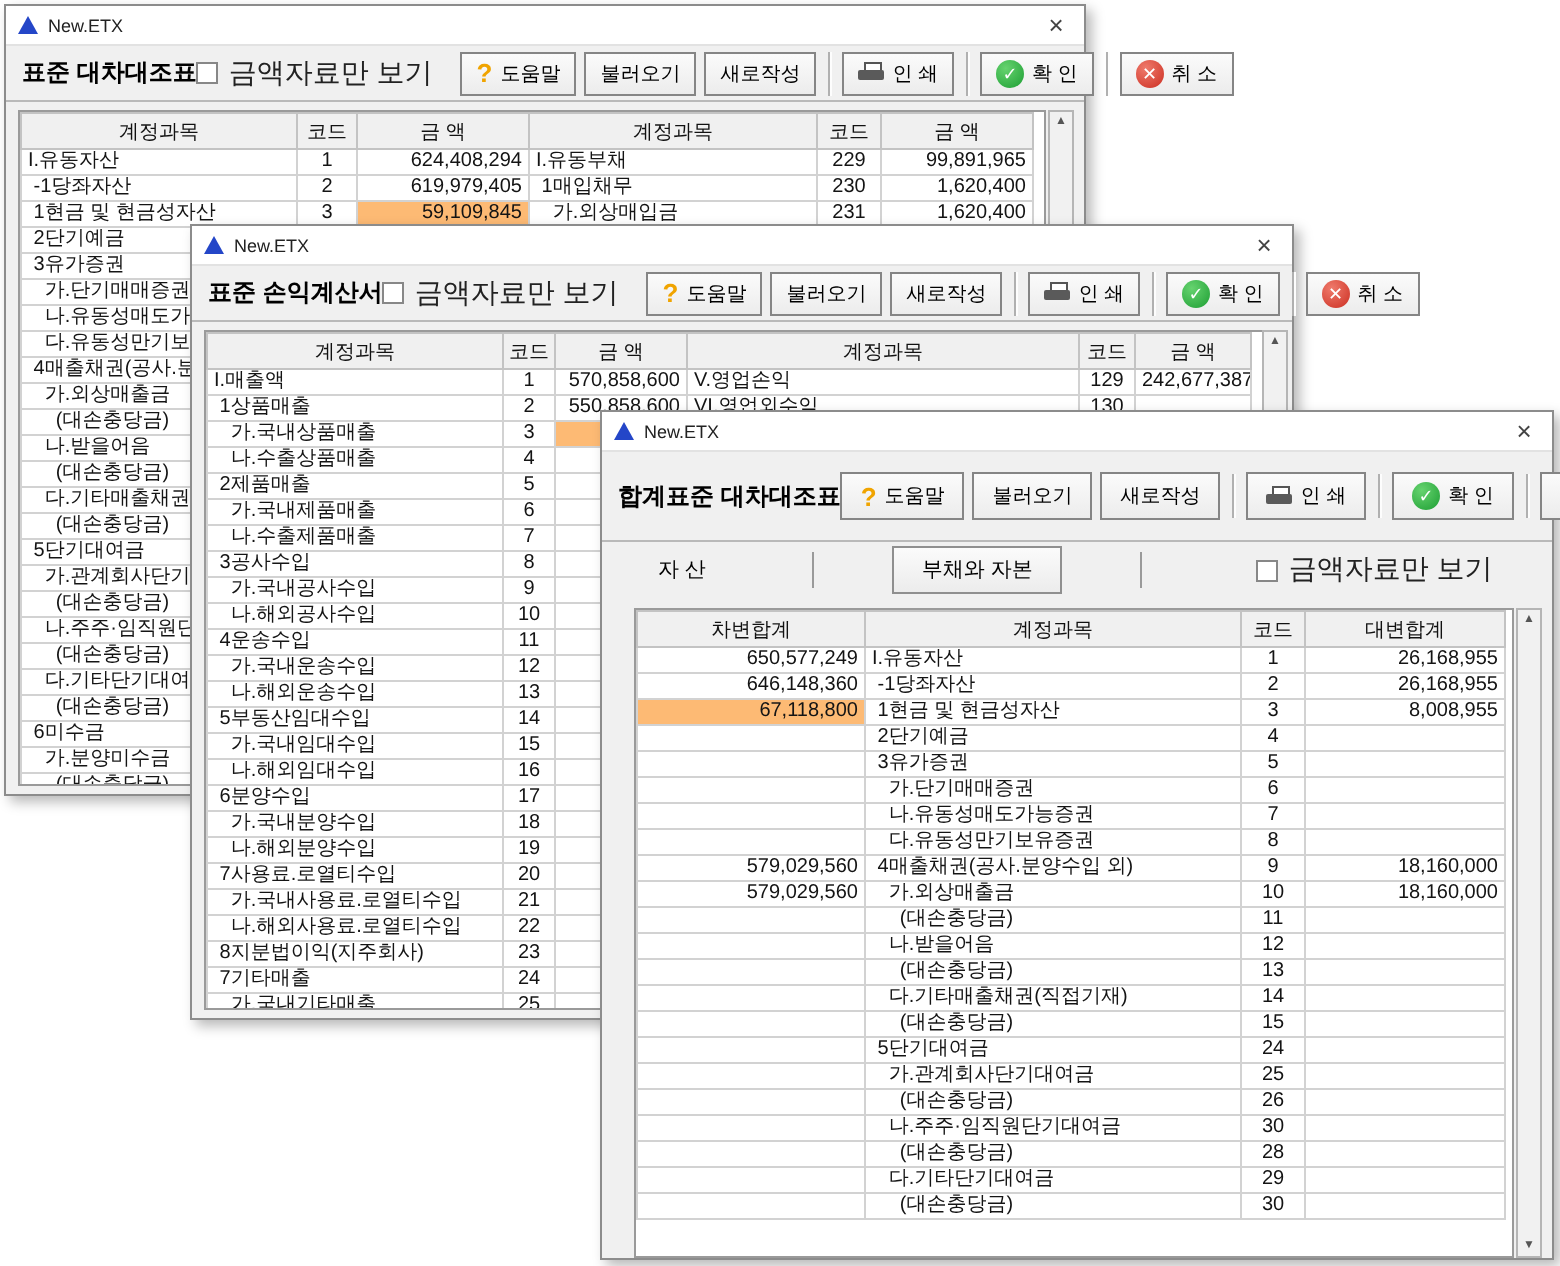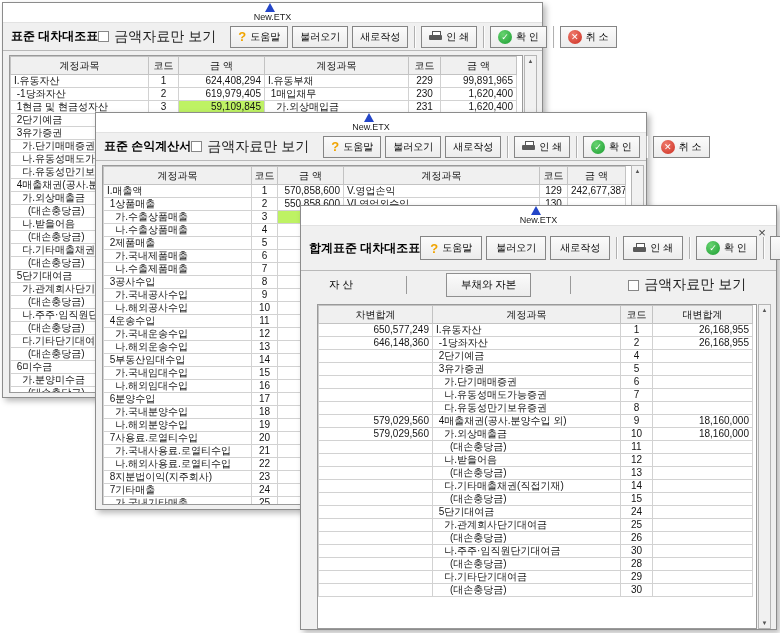--- a/index.html
+++ b/index.html
@@ -1,21 +1,21 @@
 <!DOCTYPE html>
 <html><head>
 <meta charset="utf-8">
 <style>
   * { margin:0; padding:0; box-sizing:border-box; }
   html,body { width:780px; height:633px; background:#ffffff; overflow:hidden;
     font-family:"Liberation Sans","DejaVu Sans",sans-serif; }
   .window { position:absolute; background:#f0f0f0; border:1px solid #8c8c8c;
     box-shadow:3px 3px 6px rgba(0,0,0,.28); }
   .titlebar { height:20px; background:#ffffff; display:flex; align-items:center;
-    padding:0 6px; border-bottom:1px solid #e2e2e2;flex-direction:column; }
+    padding:0 6px; border-bottom:1px solid #e2e2e2; }
   .logo { width:0; height:0; border-left:5px solid transparent; border-right:5px solid transparent;
     border-bottom:9px solid #2446c8; margin-right:5px; }
   .apptitle { font-size:9px; color:#222; }
   .closex { margin-left:auto; width:16px; text-align:center; font-size:13px; color:#444;
     line-height:16px; cursor:default; }
   .toolbar { display:flex; align-items:center; padding:0 8px; border-bottom:1px solid #b9b9b9;
     background:#f0f0f0; }
   .tb28 { height:28px; } .tb30 { height:45px; }
   .heading { font-weight:bold; font-size:12px; color:#000; white-space:nowrap; }
   .chk { display:flex; align-items:center; gap:5px; font-size:14px; color:#222; white-space:nowrap; }
@@ -43,21 +43,21 @@
   .tabsrow .chk { margin-left:18px; }
   .content { position:relative; }
   .tview { position:absolute; overflow:hidden; background:#fff; border:1px solid #9a9a9a; }
   table.grid { border-collapse:collapse; table-layout:fixed; }
   table.grid th { background:#f0f0f0; border:1px solid #c3c3c3; font-size:10px; font-weight:normal;
     color:#111; height:18px; white-space:pre; overflow:hidden; }
   table.grid td { border:1px solid #d2d2d2; font-size:10px; color:#141414; height:12px;
     line-height:12px; padding:0 3px; white-space:pre; overflow:hidden; }
   .rows14 td { height:13px; line-height:13px; }
   td.c-num { text-align:right; } td.c-code { text-align:center; } td.c-text { text-align:left; }
-  td.sel { background:#bef264; color:#fff; }
+  td.sel { background:#fdba74; color:#fff; }
   .vscroll { position:absolute; width:13px; background:#f1f1f1; border:1px solid #b5b5b5;
     display:flex; flex-direction:column; justify-content:space-between; align-items:center;
     padding:1px 0; }
   .sarrow { font-size:6px; color:#555; line-height:8px; }
 </style>
 </head>
 <body>
 
 <div class="window" style="left:2px;top:2px;width:541px;height:396px;z-index:1">
   <div class="titlebar">
@@ -403,21 +403,21 @@
             </tr>
             <tr>
               <td class="c-text"> 1상품매출</td>
               <td class="c-code">2</td>
               <td class="c-num">550,858,600</td>
               <td class="c-text">VI.영업외수익</td>
               <td class="c-code">130</td>
               <td class="c-num"></td>
             </tr>
             <tr>
-              <td class="c-text">   가.수출상품매출</td>
+              <td class="c-text">   가.국내상품매출</td>
               <td class="c-code">3</td>
               <td class="c-num sel"></td>
               <td class="c-text"></td>
               <td class="c-code"></td>
               <td class="c-num"></td>
             </tr>
             <tr>
               <td class="c-text">   나.수출상품매출</td>
               <td class="c-code">4</td>
               <td class="c-num"></td>
@@ -672,20 +672,26 @@
               <td class="c-code">1</td>
               <td class="c-num">26,168,955</td>
             </tr>
             <tr>
               <td class="c-num">646,148,360</td>
               <td class="c-text"> -1당좌자산</td>
               <td class="c-code">2</td>
               <td class="c-num">26,168,955</td>
             </tr>
             <tr>
+              <td class="c-num sel">67,118,800</td>
+              <td class="c-text"> 1현금 및 현금성자산</td>
+              <td class="c-code">3</td>
+              <td class="c-num">8,008,955</td>
+            </tr>
+            <tr>
               <td class="c-num"></td>
               <td class="c-text"> 2단기예금</td>
               <td class="c-code">4</td>
               <td class="c-num"></td>
             </tr>
             <tr>
               <td class="c-num"></td>
               <td class="c-text"> 3유가증권</td>
               <td class="c-code">5</td>
               <td class="c-num"></td>

